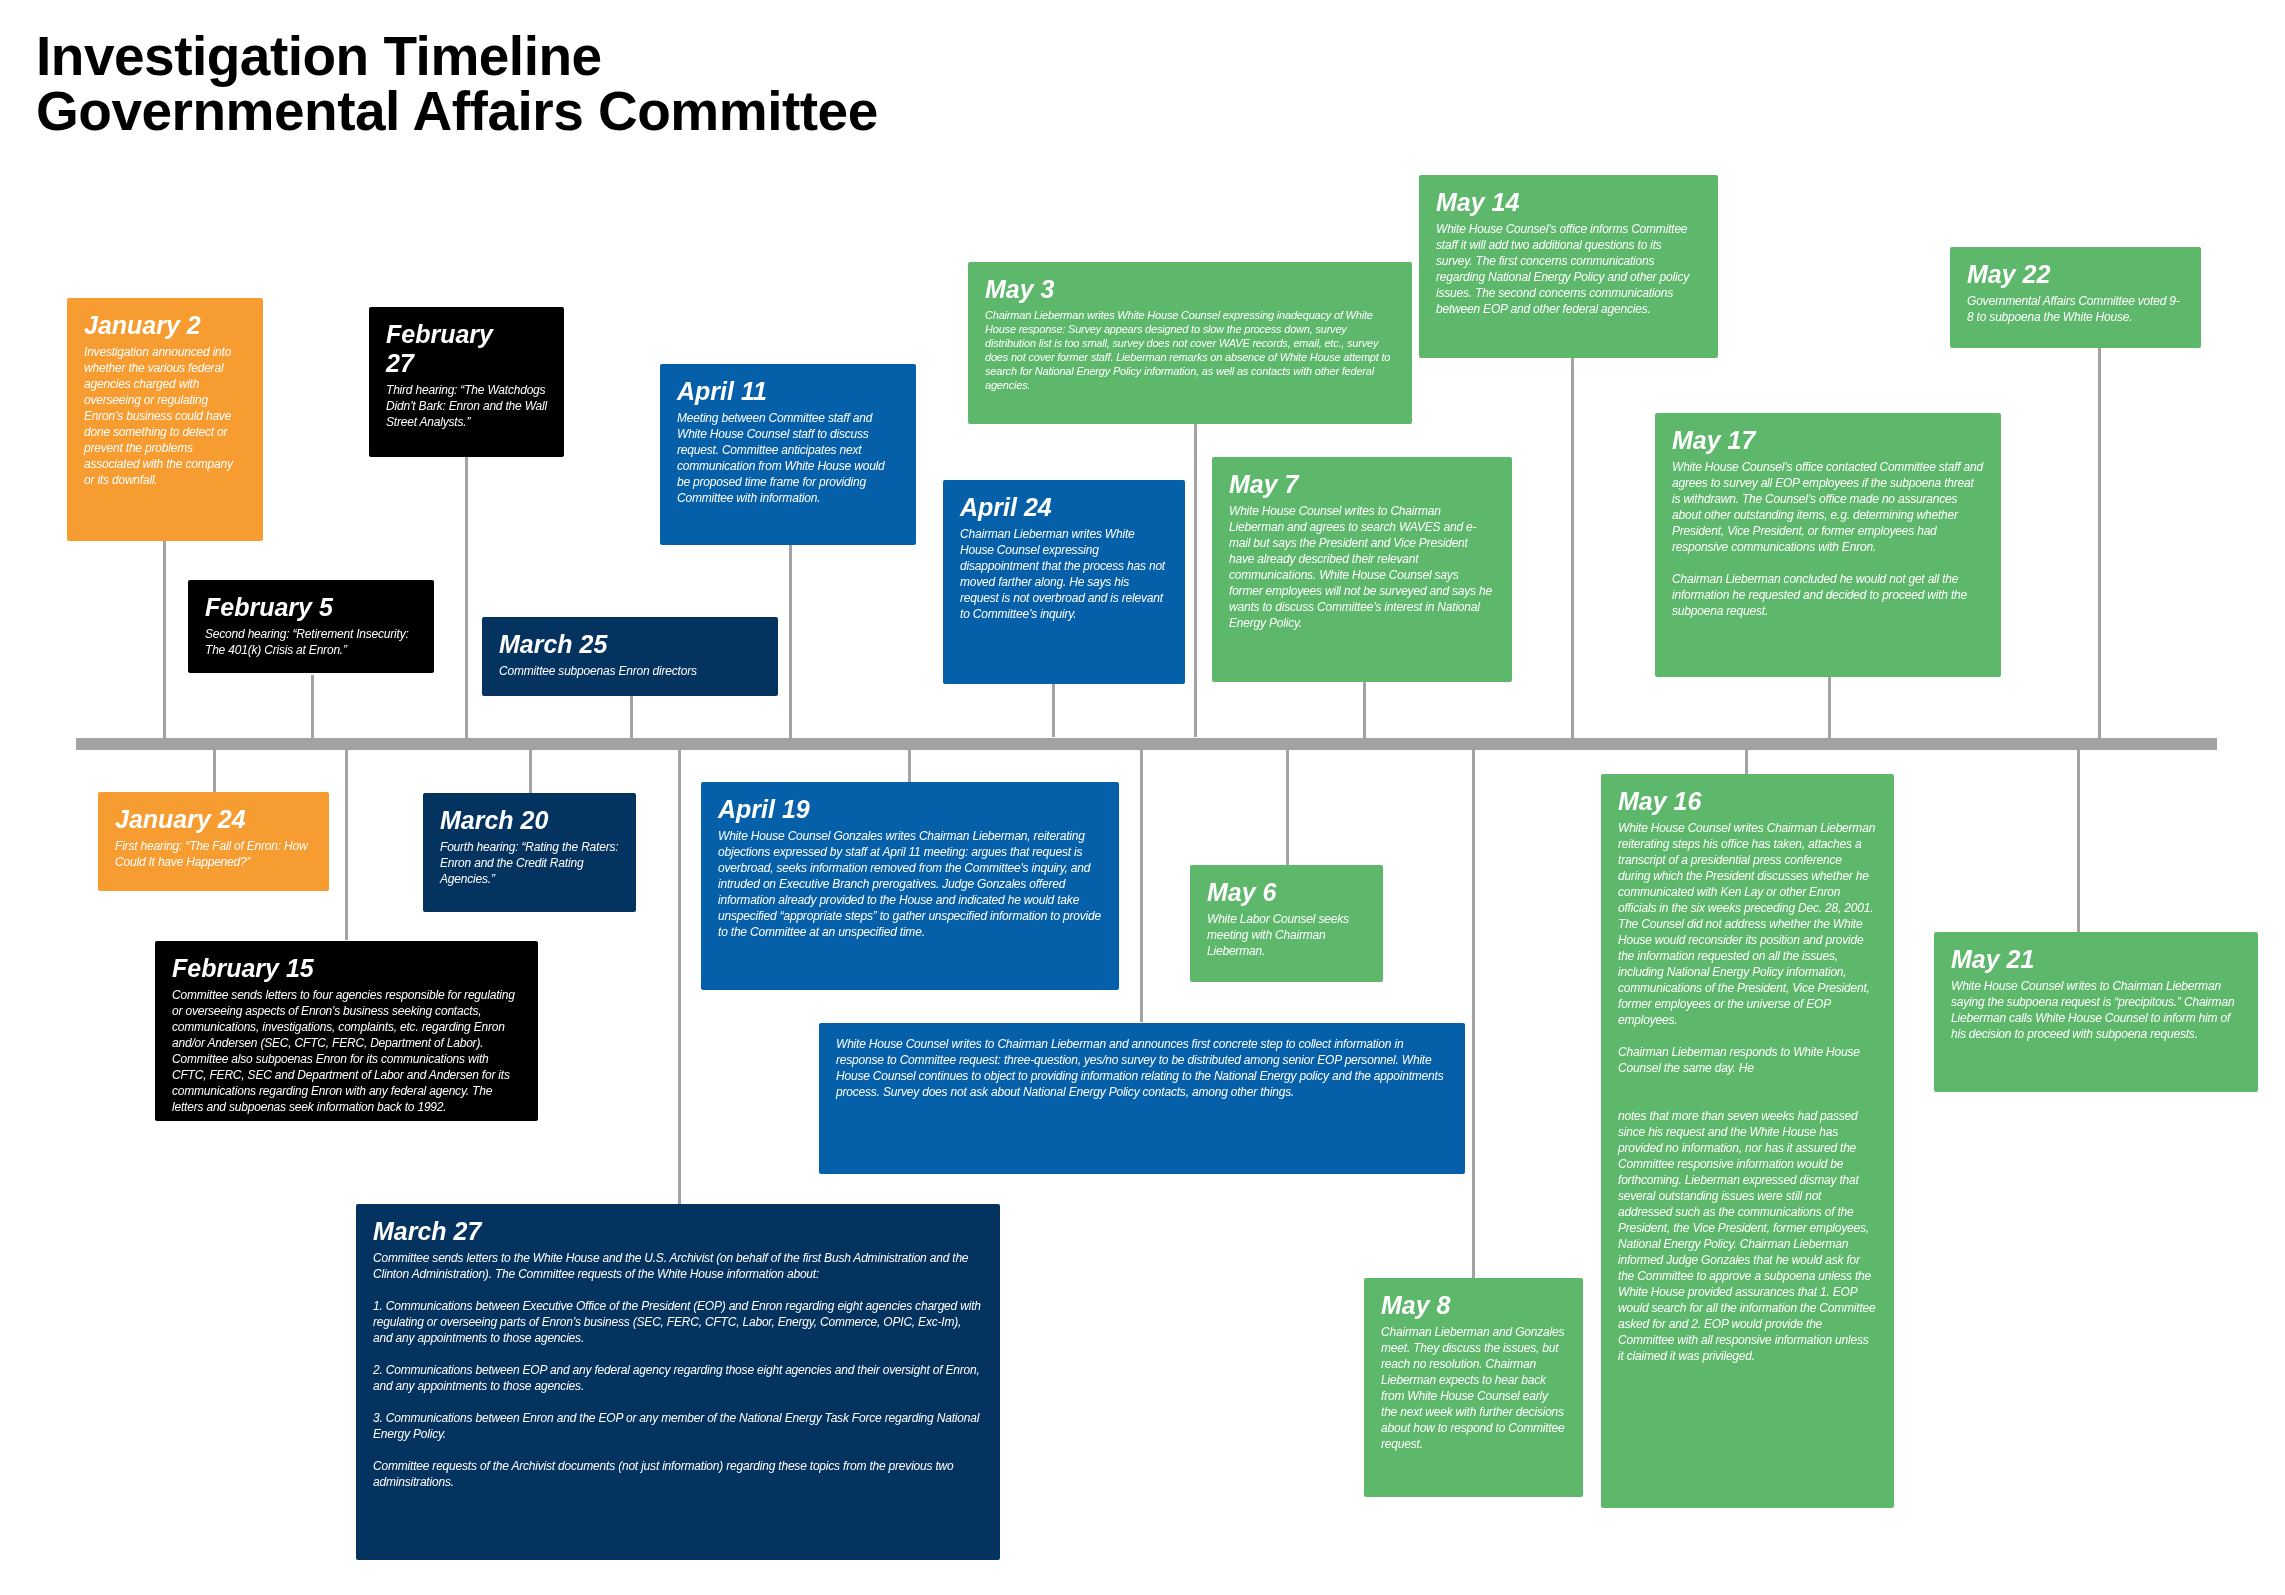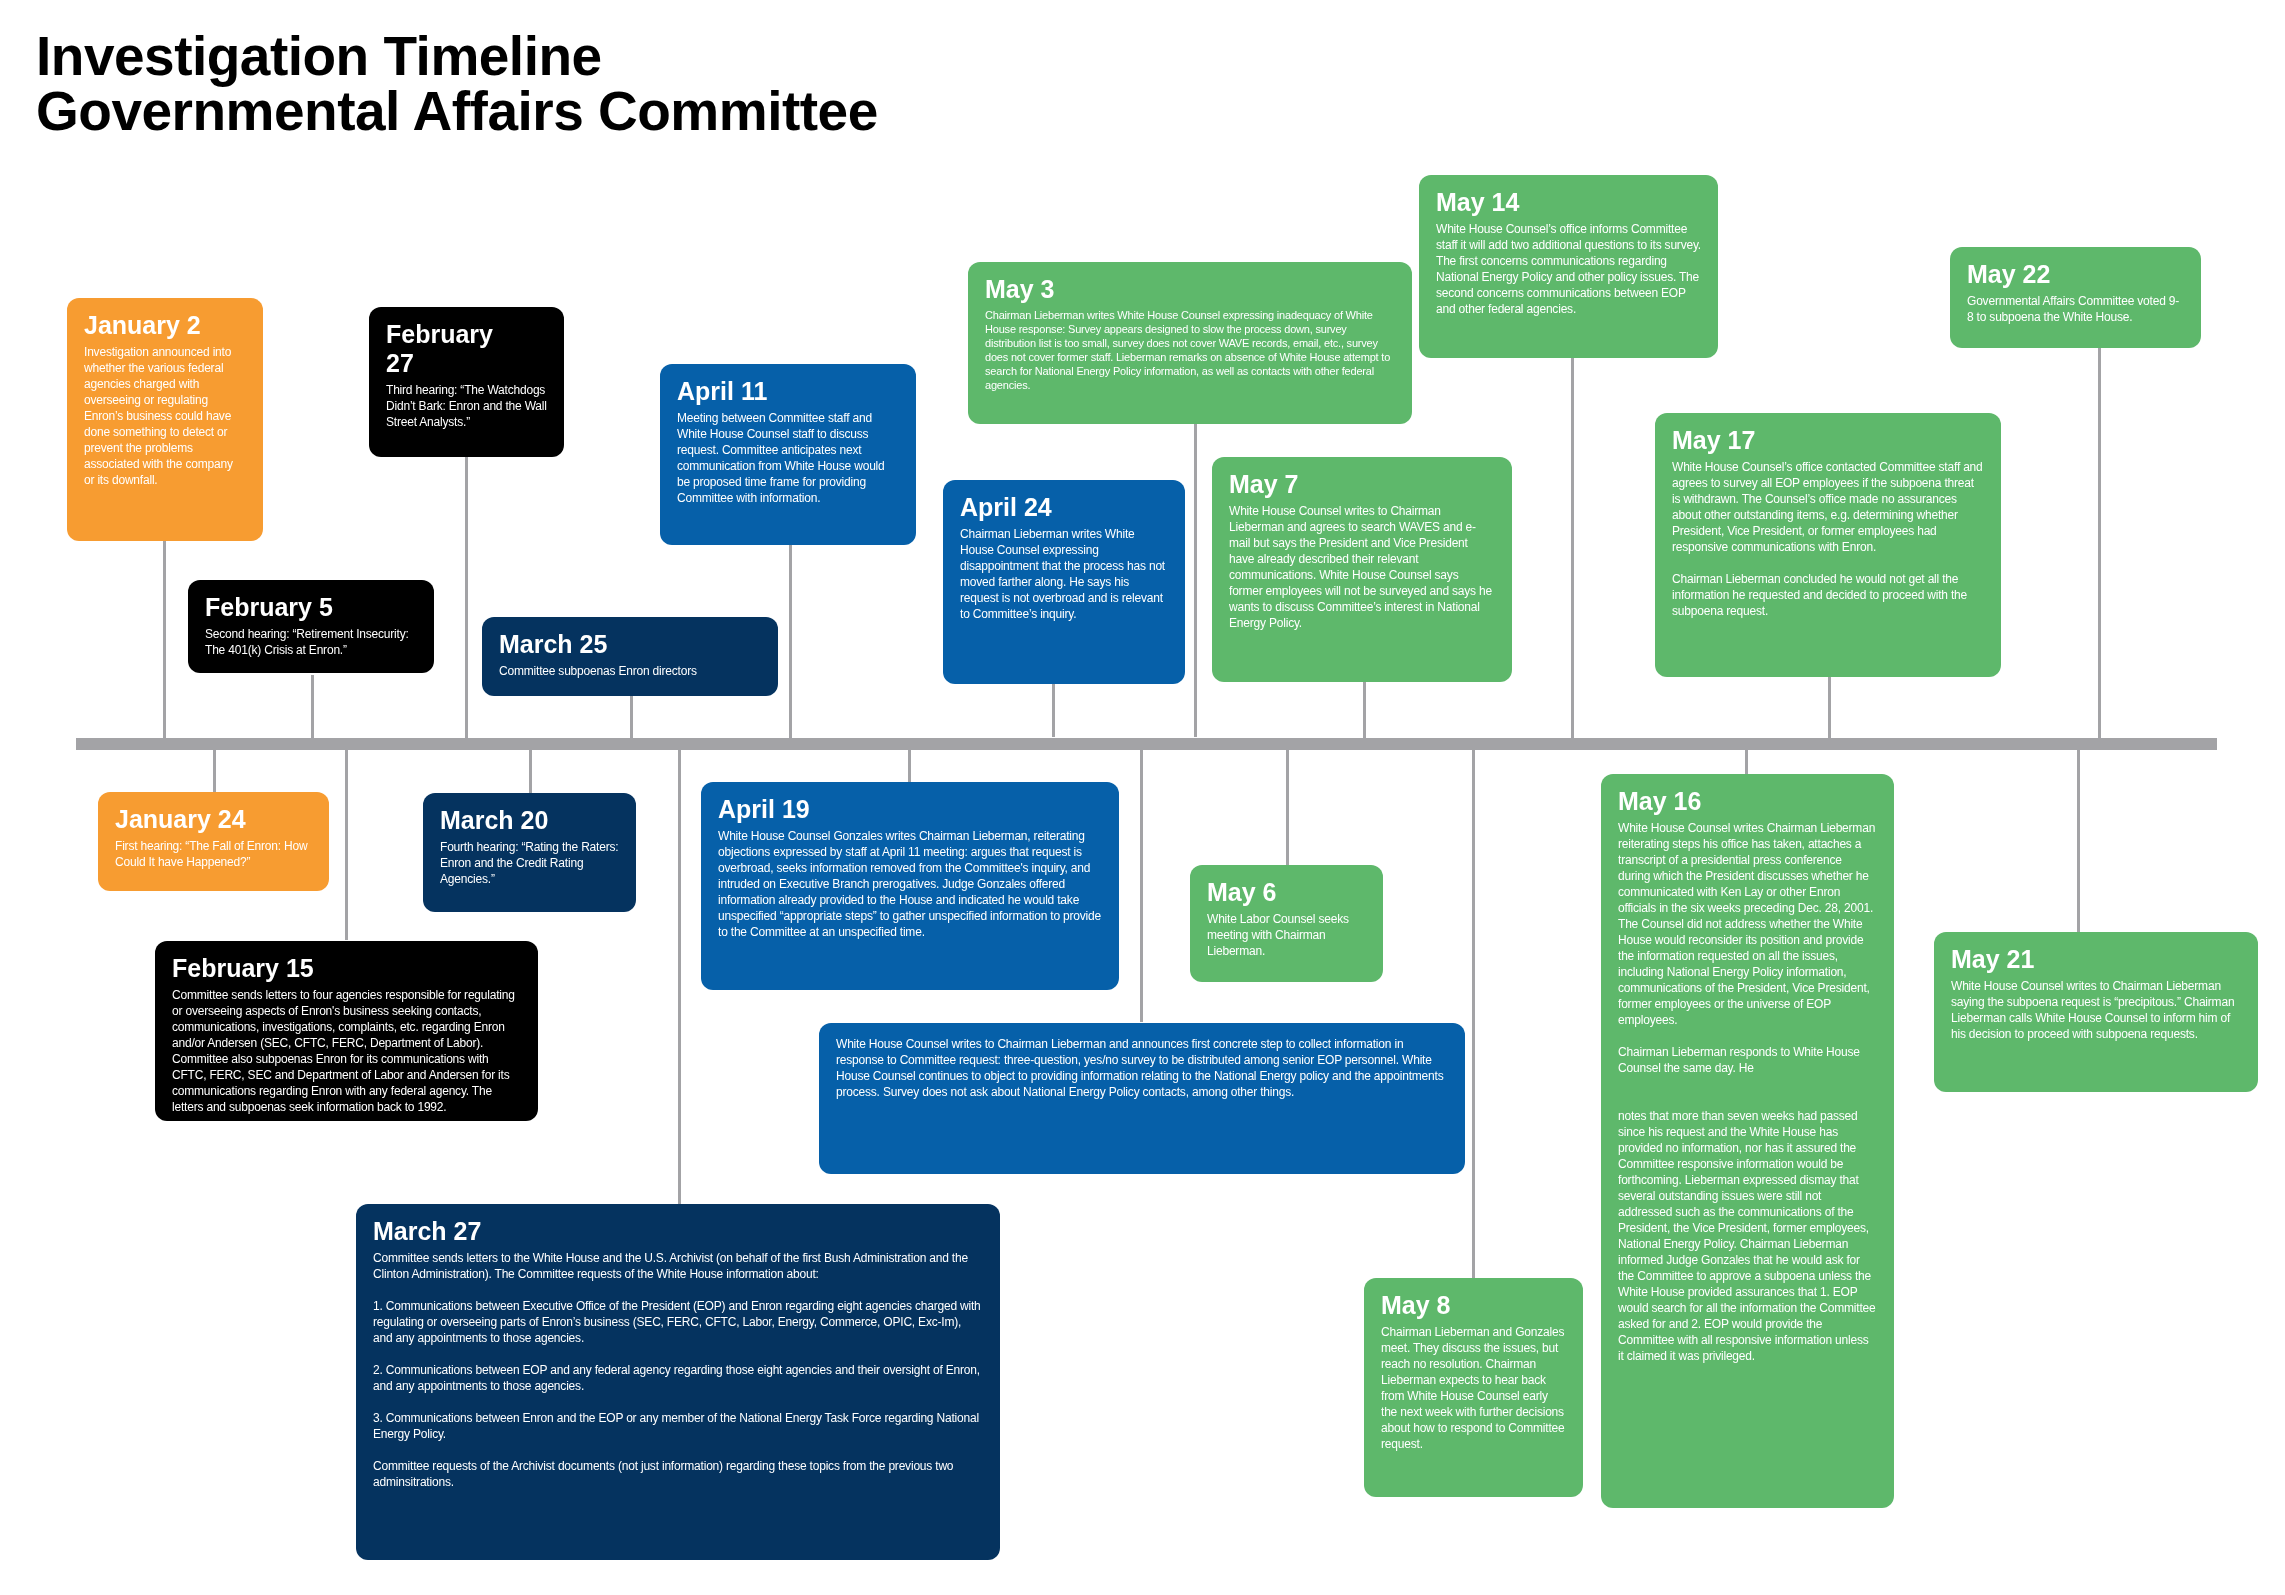--- a/index.html
+++ b/index.html
@@ -5,21 +5,21 @@
   html, body { margin: 0; padding: 0; background: #ffffff; }
   body { width: 2286px; height: 1595px; position: relative; overflow: hidden;
          font-family: "Liberation Sans", sans-serif; }
   .title { position: absolute; left: 36px; top: 29px; margin: 0;
            font-family: "Liberation Sans", sans-serif; font-weight: bold;
            font-size: 55px; line-height: 55px; color: #000; letter-spacing: -0.5px; }
   .title span { display: block; }
   .axis { position: absolute; left: 76px; top: 738px; width: 2141px; height: 12.4px; background: #a3a3a6; }
   .conn { position: absolute; width: 2.9px; background: #a3a3a6; }
   .card { position: absolute; box-sizing: border-box; padding: 13.4px 17px 11.5px 17px;
-          color: #fff; border-radius: 12px; }
+          color: #fff; border-radius: 2px; font-style: italic; }
   .card .date { font-family: "Liberation Sans", sans-serif; font-weight: bold;
                 font-size: 25px; line-height: 29px; margin-bottom: 3.8px; }
   .card .body { font-size: 12px; line-height: 16px; white-space: pre-line;
                 font-family: "Liberation Sans", sans-serif; letter-spacing: -0.2px; }
   .c-orange { background: #f79c31; }
   .c-light  { background: #000000; }
   .c-mid    { background: #0660a9; }
   .c-dark   { background: #05335f; }
   .c-green  { background: #5eb86b; }
 </style>

